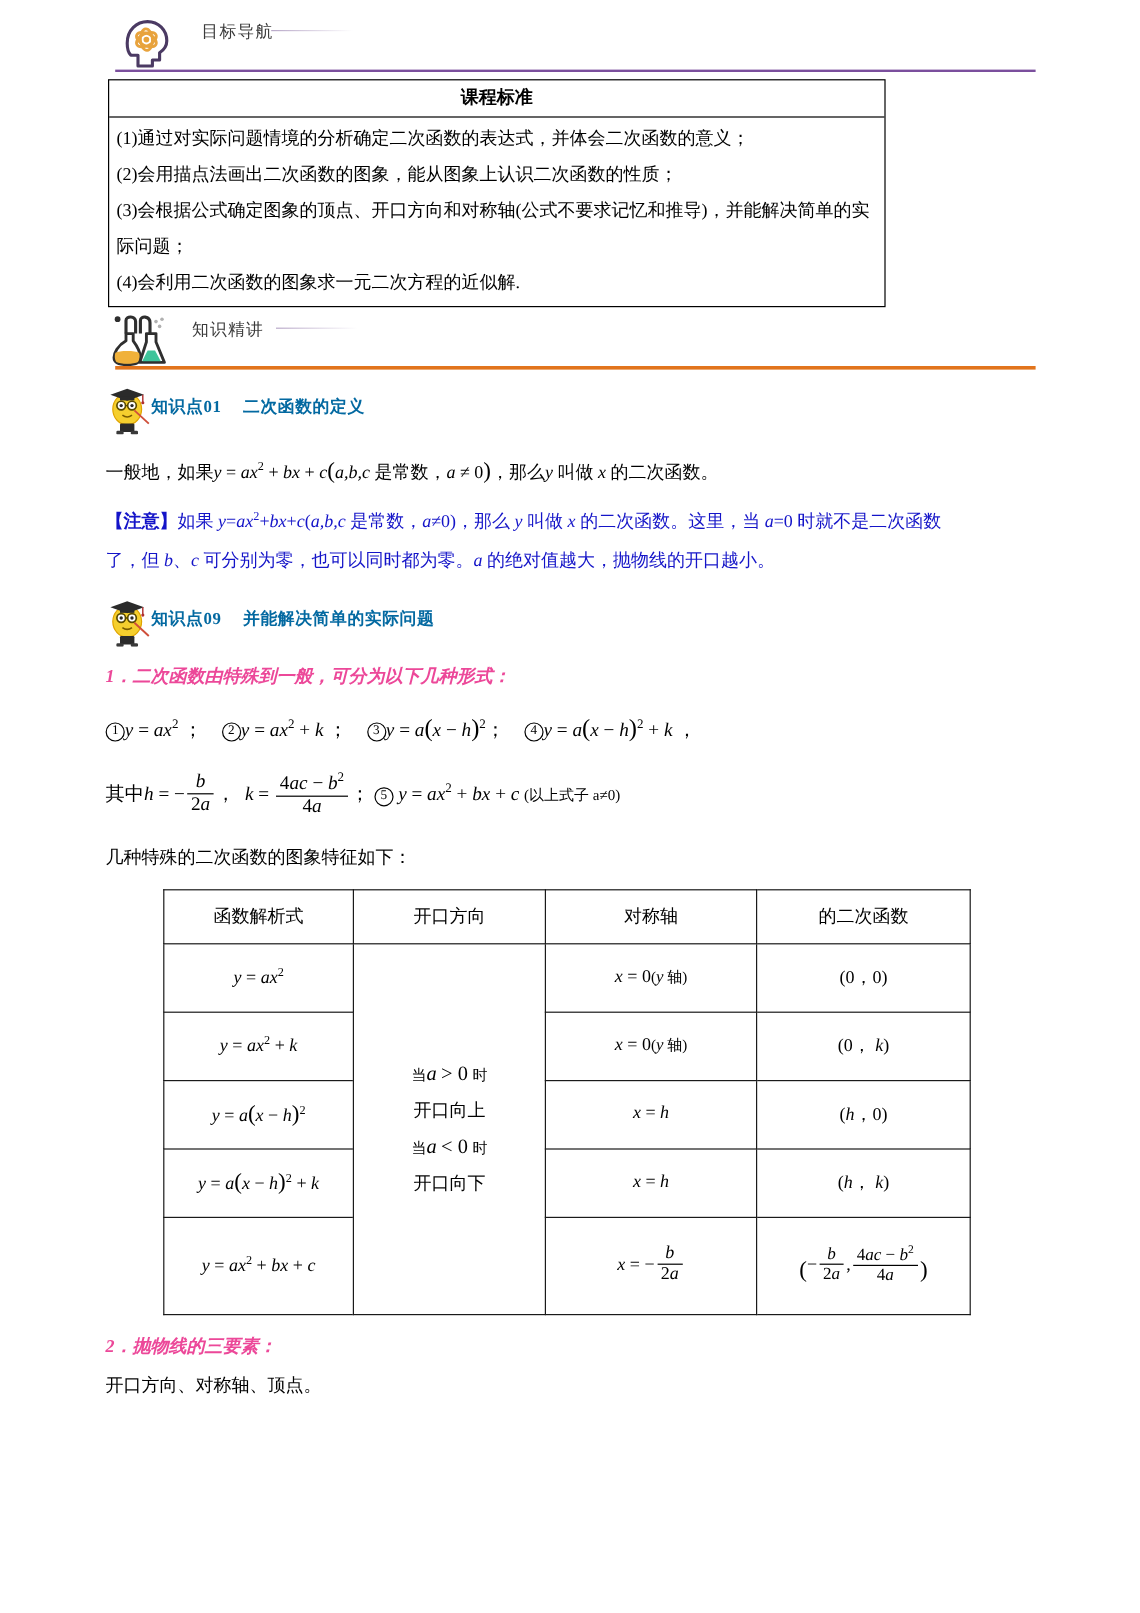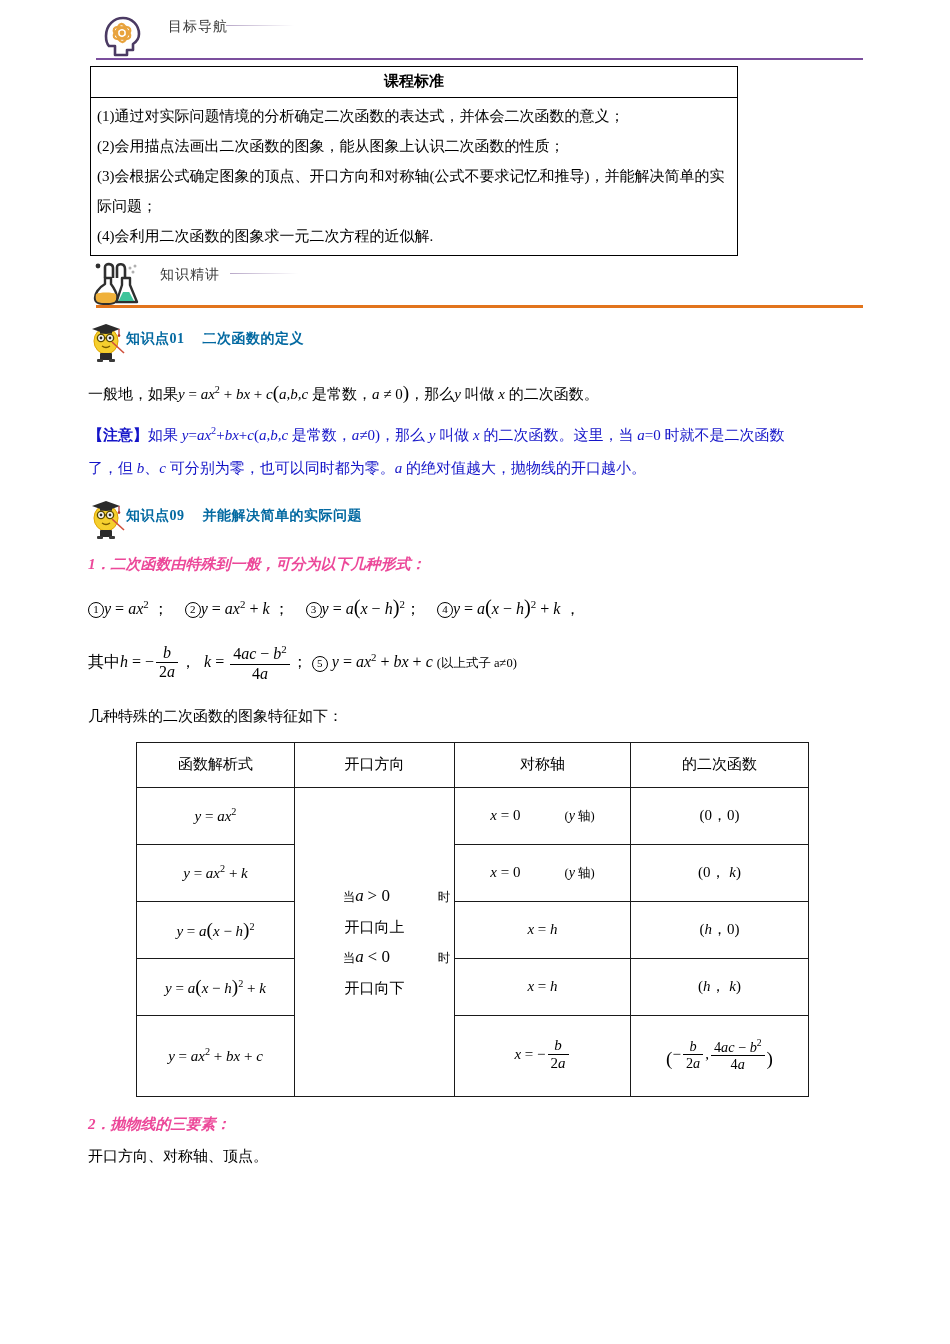--- a/index.html
+++ b/index.html
@@ -216,21 +216,21 @@
     padding: 6px 2px;
   }
   table.ftable th { font-size: 15px; height: 32px; }
   table.ftable td.cellfx { height: 44px; }
   .col1 { width: 158px; }
   .col2 { width: 160px; }
   .col3 { width: 176px; }
   .col4 { width: 178px; }
   .dirn { font-size: 15px; line-height: 30px; }
   .dirn .big { font-size: 17px; }
-  .small-zh { font-size: 12.5px; padding-left: 44px; }
+  .small-zh { font-size: 12.5px; }
 
   
   svg { display: block; }
 </style>
 </head>
 <body>
 
 <div class="page">
  <div class="content">
 

